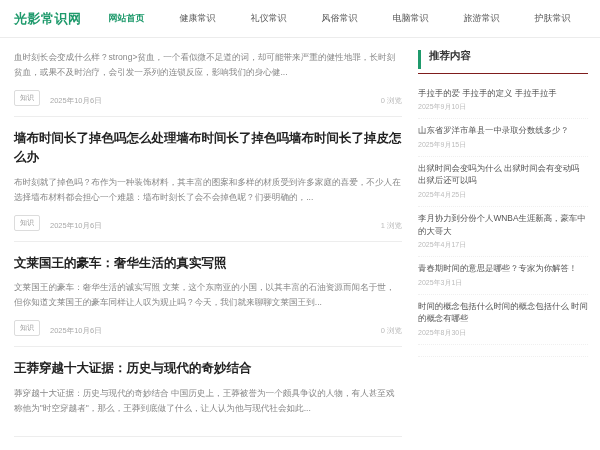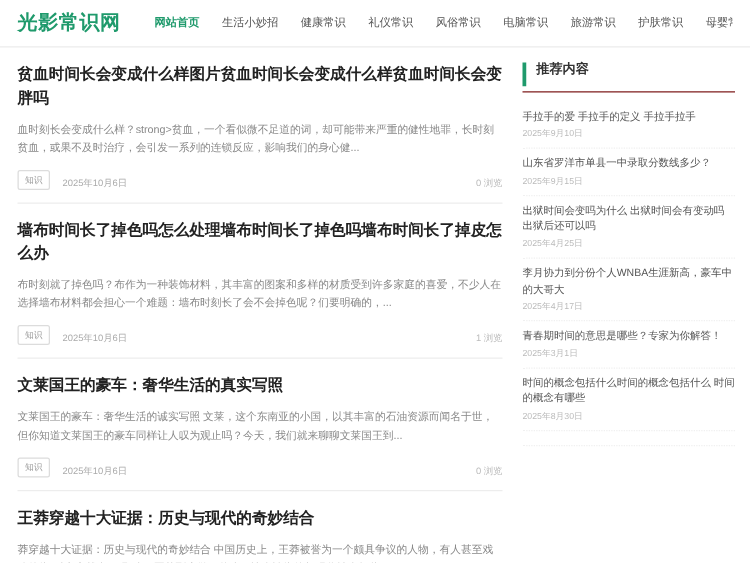--- a/index.html
+++ b/index.html
@@ -15,31 +15,31 @@
   
   .header {
     height: 38px;
     background: #ffffff;
     border-bottom: 1px solid #ececec;
     display: flex;
     align-items: center;
     padding: 0 14px;
   }
   .logo {
-    font-size: 16px;
+    font-size: 13px;
     font-weight: bold;
     color: #1f9a6c;
     letter-spacing: 0.5px;
     white-space: nowrap;
     margin-right: 18px;
   }
   .nav {
     display: flex;
     align-items: center;
-    gap: 0;
+    gap: 17px;
     flex: 1;
     overflow: hidden;
   }
   .nav-item {
     font-size: 9px;
     color: #555;
     padding: 4px 9px;
     white-space: nowrap;
     cursor: pointer;
   }
@@ -135,37 +135,35 @@
 </style>
 </head>
 <body>
 
 <div class="page">
 
   <div class="header">
     <div class="logo">光影常识网</div>
     <div class="nav">
       <div class="nav-item active">网站首页</div>
-      <div class="nav-item">生活小妙招</div>
       <div class="nav-item">健康常识</div>
       <div class="nav-item">礼仪常识</div>
       <div class="nav-item">风俗常识</div>
       <div class="nav-item">电脑常识</div>
       <div class="nav-item">旅游常识</div>
       <div class="nav-item">护肤常识</div>
       <div class="nav-item">母婴常识</div>
     </div>
   </div>
 
   <div class="body">
 
     <div class="main">
 
       <div class="article">
-        <h2 class="article-title">贫血时间长会变成什么样图片贫血时间长会变成什么样贫血时间长会变胖吗</h2>
         <p class="article-excerpt">血时刻长会变成什么样？strong&gt;贫血，一个看似微不足道的词，却可能带来严重的健性地罪，长时刻贫血，或果不及时治疗，会引发一系列的连锁反应，影响我们的身心健...</p>
         <div class="meta">
           <span class="tag">知识</span>
           <span class="meta-date">2025年10月6日</span>
           <span class="meta-views">0 浏览</span>
         </div>
       </div>
 
       <div class="article">
         <h2 class="article-title">墙布时间长了掉色吗怎么处理墙布时间长了掉色吗墙布时间长了掉皮怎么办</h2>

